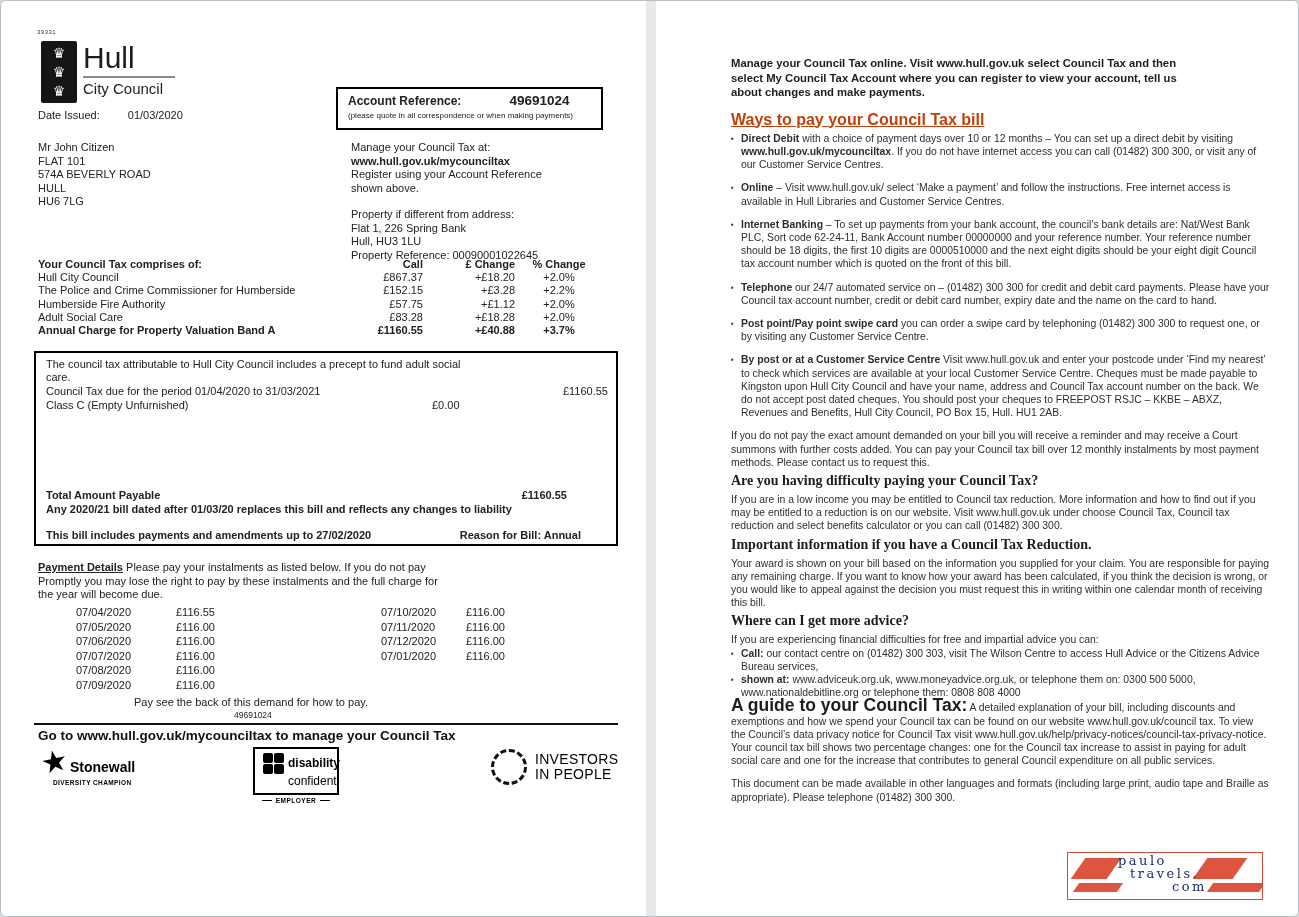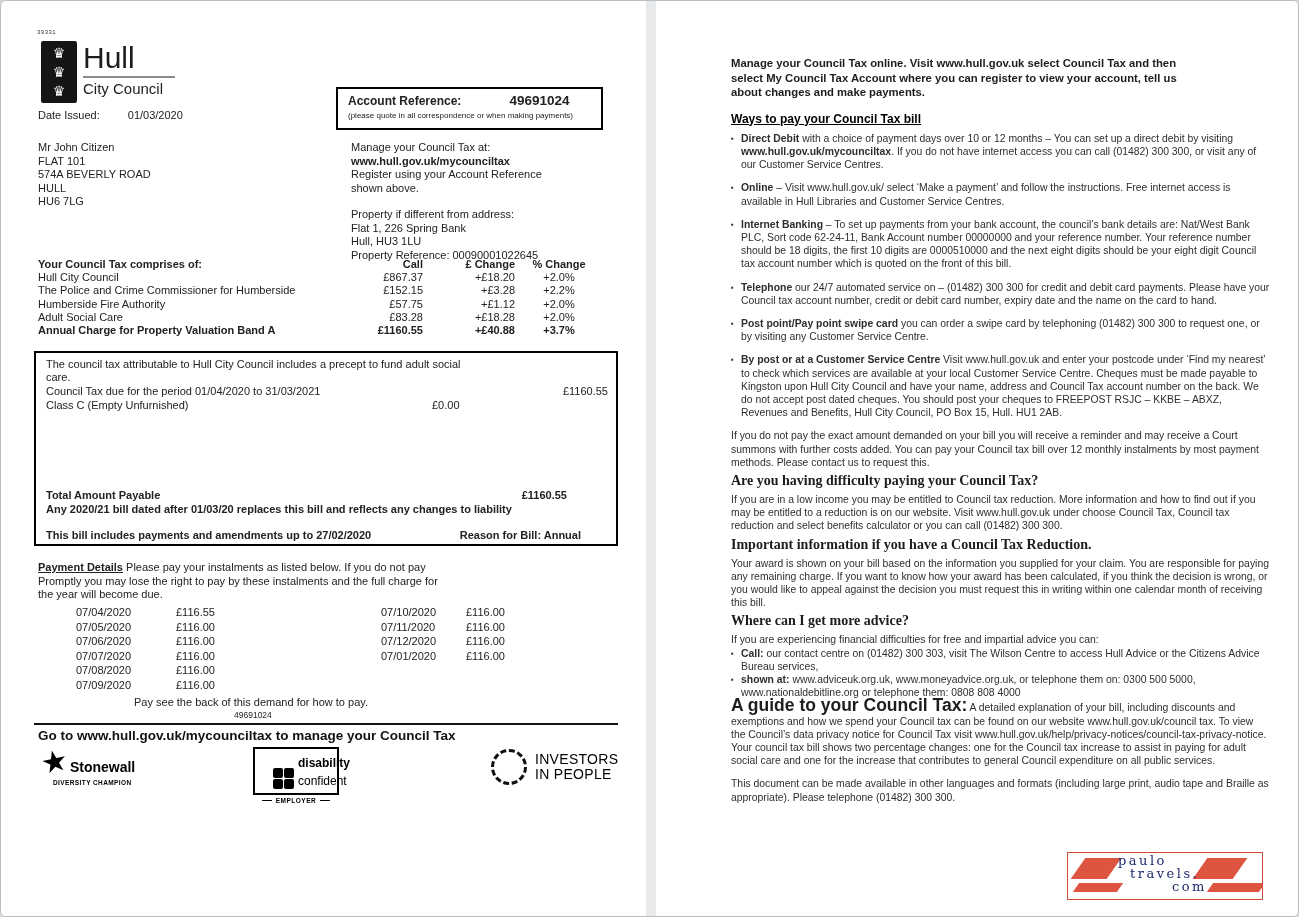--- a/index.html
+++ b/index.html
@@ -56,36 +56,36 @@
   .foot-rule { left:33px; top:722px; width:584px; border-top:2px solid #111; }
   .foot-link { left:37px; top:727px; font-size:13.5px; font-weight:bold; color:#111; }
 
   .badges { left:40px; top:746px; width:570px; height:56px; }
   .stonewall { position:absolute; left:0; top:2px; }
   .sw-row { display:flex; align-items:flex-start; }
   .sw-star { font-size:30px; line-height:26px; color:#000; transform:rotate(-12deg); }
   .sw-name { font-size:14px; font-weight:bold; margin:10px 0 0 2px; color:#000; }
   .sw-sub { font-size:6.5px; font-weight:bold; letter-spacing:0.4px; margin:4px 0 0 12px; color:#000; }
   .dis { position:absolute; left:212px; top:0; width:86px; text-align:center; }
-  .dis-box { border:2px solid #000; padding:4px 18px; display:flex; gap:4px; align-items:flex-end; }
+  .dis-box { border:2px solid #000; padding:4px 8px; display:flex; gap:4px; align-items:flex-start; }
   .dis-grid { display:grid; grid-template-columns:10px 10px; grid-template-rows:10px 10px; gap:1px; }
   .dis-grid i { background:#000; border-radius:2px; }
   .dis-words { text-align:left; }
   .dis-w1 { font-size:12px; font-weight:bold; line-height:11px; color:#000; }
   .dis-w2 { font-size:12px; line-height:11px; color:#000; }
   .dis-sub { display:flex; align-items:center; gap:4px; margin-top:2px; justify-content:center; }
   .dis-sub i { display:block; width:10px; border-top:1.5px solid #000; }
   .dis-sub span { font-size:6.5px; font-weight:bold; letter-spacing:0.5px; color:#000; }
   .iip { position:absolute; left:450px; top:2px; display:flex; gap:8px; align-items:center; }
   .iip-wreath { width:36px; height:36px; border:3px dashed #111; border-radius:50%; }
   .iip-text { font-size:14px; line-height:15px; letter-spacing:0.3px; color:#000; }
 
   
   .p2-intro { font-weight:bold; font-size:11.3px; line-height:14.5px; width:470px; color:#1d1d1d; }
-  .p2-ways { font-size:12px; font-weight:bold; text-decoration:underline; margin:13px 0 6px 0; color:#000000; }
+  .p2-ways { font-size:16px; font-weight:bold; text-decoration:underline; margin:13px 0 6px 0; color:#c2410c; }
   .p2 p { margin:0 0 10px 0; }
   .bullet { position:relative; padding-left:10px; margin:0 0 10px 0; }
   .b-ico { position:absolute; left:0; top:0; font-size:8px; }
   .p2-h { font-size:14px; line-height:20px; font-weight:bold; color:#1d1d1d; margin:1px 0 2px 0;font-family:Liberation Serif, serif; }
   .p2-guide { margin-top:16px; }
   .p2-guide .h-inline { font-size:17.5px; font-weight:bold; color:#1d1d1d; }
   .p2-last { margin-top:14px; }
   .gap-strip { position:absolute; left:645px; top:0; width:10px; height:917px; background:#e7e9ea; }
 
   

